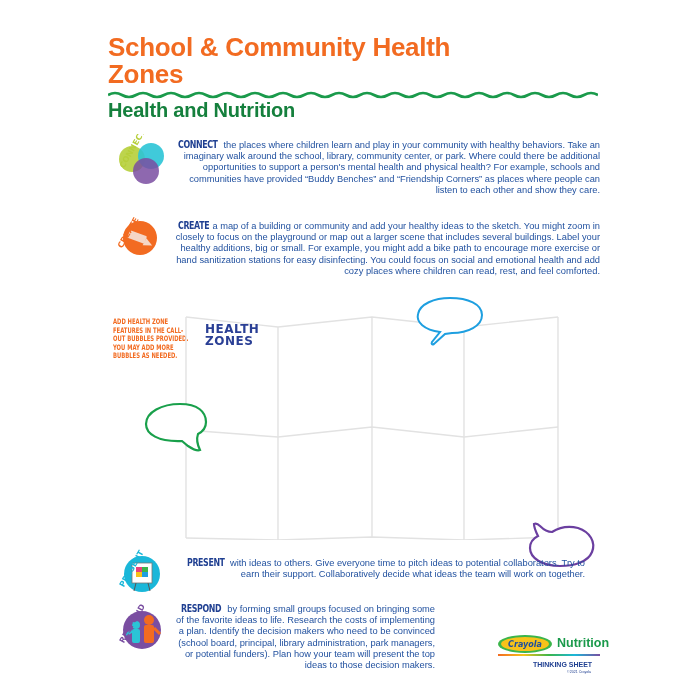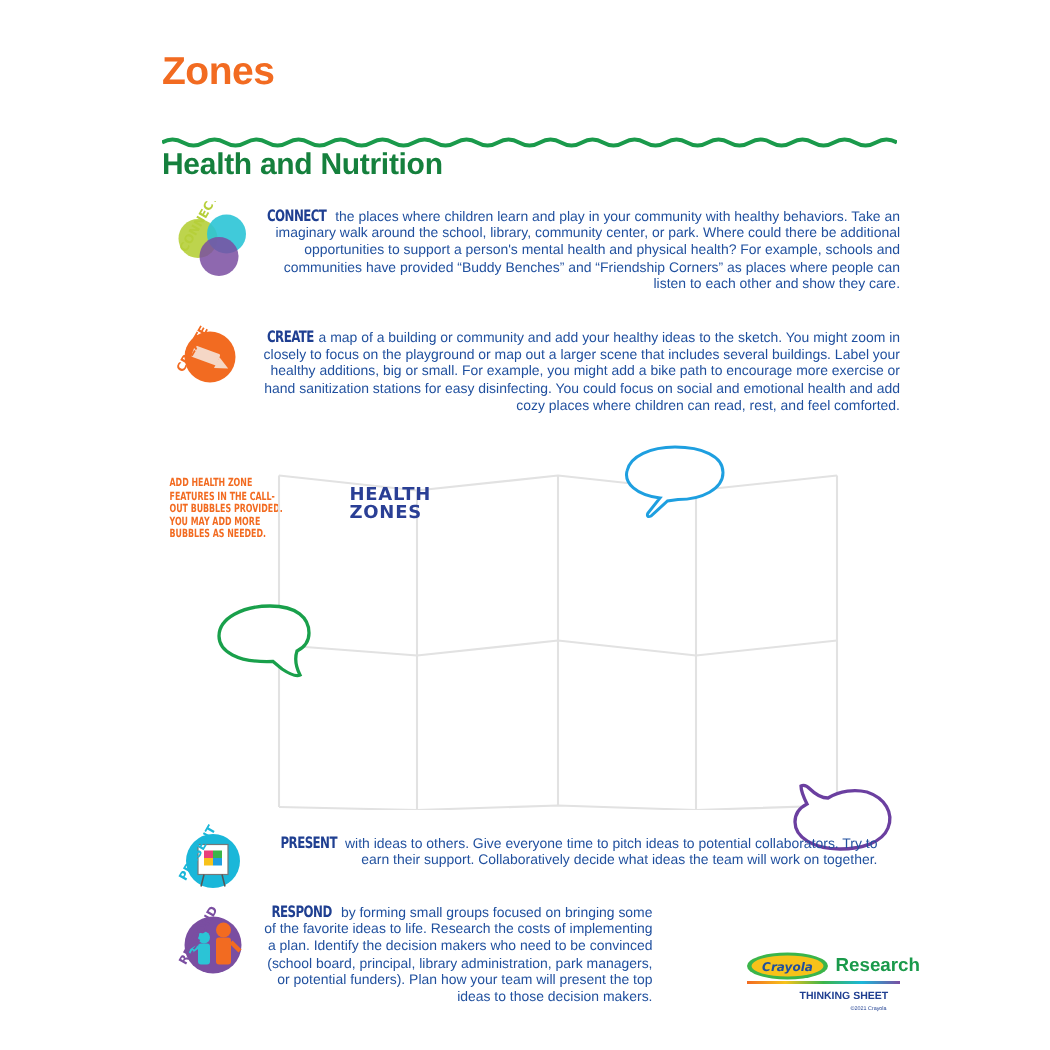--- a/index.html
+++ b/index.html
@@ -5,30 +5,31 @@
   * { margin: 0; padding: 0; box-sizing: border-box; }
   body { width: 700px; height: 700px; background: #ffffff; position: relative; overflow: hidden; font-family: "Liberation Sans", sans-serif; }
   .abs { position: absolute; }
   .title { left: 108px; top: 34px; color: #f26b21; font-size: 26px; font-weight: bold; line-height: 27px; width: 400px; letter-spacing: -0.3px; }
   .wave { left: 108px; top: 91px; }
   .subtitle { left: 108px; top: 99px; color: #15803d; font-size: 20px; font-weight: bold; letter-spacing: -0.2px; }
   .section-text { color: #1f4f9e; font-size: 9.3px; line-height: 11.2px; text-align: right; }
   .section-text .kw { font-family: "DejaVu Sans", sans-serif; font-weight: bold; font-size: 10.5px; color: #1f3f91; letter-spacing: -0.5px; text-transform: uppercase; transform: scaleX(0.75); display: inline-block; transform-origin: left; margin-right: -10px; }
   .instr { left: 113px; top: 318px; width: 80px; color: #f26b21; font-size: 7.5px; line-height: 8.6px; font-weight: bold; text-transform: uppercase; font-family: "DejaVu Sans", sans-serif; transform: scaleX(0.7); transform-origin: left top; width: 110px; }
   .hz { left: 205px; top: 323px; color: #2a3f95; font-weight: bold; font-size: 12px; line-height: 12px; font-family: "DejaVu Sans", sans-serif; }
-  .hz div { letter-spacing: 0.5px; margin-left: 28px; }
+  .hz div { letter-spacing: 0.5px; }
   .logo-edu { left: 557px; top: 636px; color: #1a9a4b; font-weight: bold; font-size: 12.5px; }
   .logo-rule { left: 498px; top: 654px; width: 102px; height: 1.5px; background: linear-gradient(to right,#f26b21,#f7c21a,#3bb54a,#1ab7d9,#7a4ea1); }
   .ts { left: 533px; top: 661px; color: #1f3f91; font-weight: bold; font-size: 7px; }
   .copy { left: 567px; top: 670px; color: #1f3f91; font-size: 3.6px; }
 </style>
 </head>
 <body>
 
 <div class="abs title">
+  <div>School &amp; Community Health</div>
   <div>Zones</div>
 </div>
 
 <svg class="abs wave" width="490" height="8" viewBox="0 0 490 8">
   <path d="M0 4 Q 7 0 14 4 T 28 4 T 42 4 T 56 4 T 70 4 T 84 4 T 98 4 T 112 4 T 126 4 T 140 4 T 154 4 T 168 4 T 182 4 T 196 4 T 210 4 T 224 4 T 238 4 T 252 4 T 266 4 T 280 4 T 294 4 T 308 4 T 322 4 T 336 4 T 350 4 T 364 4 T 378 4 T 392 4 T 406 4 T 420 4 T 434 4 T 448 4 T 462 4 T 476 4 T 490 4" fill="none" stroke="#1a9a4b" stroke-width="2.6"></path>
 </svg>
 
 <div class="abs subtitle">Health and Nutrition</div>
 
 <svg class="abs" style="left:108px;top:134px" width="62" height="56">
@@ -118,16 +119,16 @@
 <div class="abs section-text" style="left:175px;top:603px;width:260px">
   <span class="kw">RESPOND</span>
   <span> by forming small groups focused on bringing some of the favorite ideas to life. Research the costs of implementing a plan. Identify the decision makers who need to be convinced (school board, principal, library administration, park managers, or potential funders). Plan how your team will present the top ideas to those decision makers.</span>
 </div>
 
 <svg class="abs" style="left:496px;top:634px" width="58" height="20">
   <ellipse cx="29" cy="10" rx="27" ry="9" fill="#3bb54a"></ellipse>
   <ellipse cx="29" cy="10" rx="24" ry="7" fill="#f7c21a"></ellipse>
   <text x="29" y="13" text-anchor="middle" font-family="DejaVu Sans, sans-serif" font-size="8" font-weight="bold" font-style="italic" fill="#1f4f9e">Crayola</text>
 </svg>
-<div class="abs logo-edu">Research</div>
+<div class="abs logo-edu">Nutrition</div>
 <div class="abs logo-rule"></div>
 <div class="abs ts">THINKING SHEET</div>
 <div class="abs copy">©2021 Crayola</div>
 
 </body></html>

